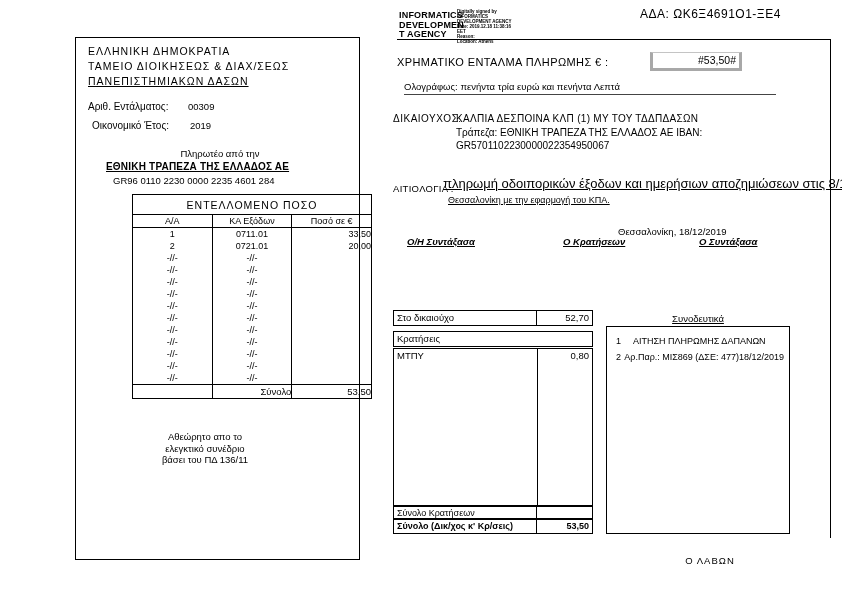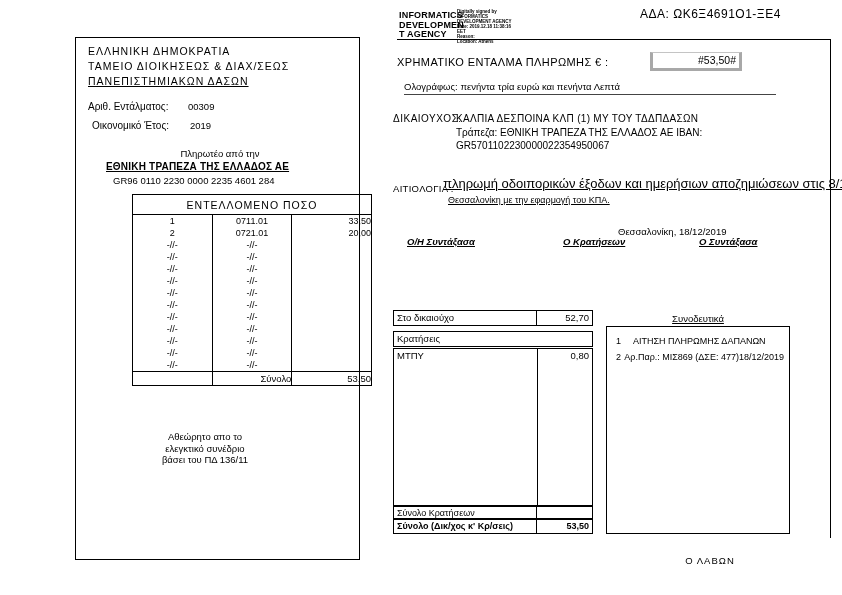--- a/index.html
+++ b/index.html
@@ -125,20 +125,25 @@
   <div class="abs year-val">2019</div>
   <div class="abs pay-bank">ΕΘΝΙΚΗ ΤΡΑΠΕΖΑ ΤΗΣ ΕΛΛΑΔΟΣ ΑΕ</div>
   <div class="abs pay-intro">Πληρωτέο από την</div>
   <div class="abs pay-acct">GR96 0110 2230 0000 2235 4601 284</div>
 
   <table class="etable">
     <thead>
       <tr>
         <td colspan="3" class="t-title">ΕΝΤΕΛΛΟΜΕΝΟ ΠΟΣΟ</td>
       </tr>
+      <tr class="t-head">
+        <th class="c-aa">Α/Α</th>
+        <th class="c-kae">ΚΑ Εξόδων</th>
+        <th class="c-amt">Ποσό σε €</th>
+      </tr>
     </thead>
     <tbody>
 
         <tr class="t-row">
           <td class="c-aa">1</td>
           <td class="c-kae">0711.01</td>
           <td class="c-amt">33,50</td>
         </tr>
 
         <tr class="t-row">

